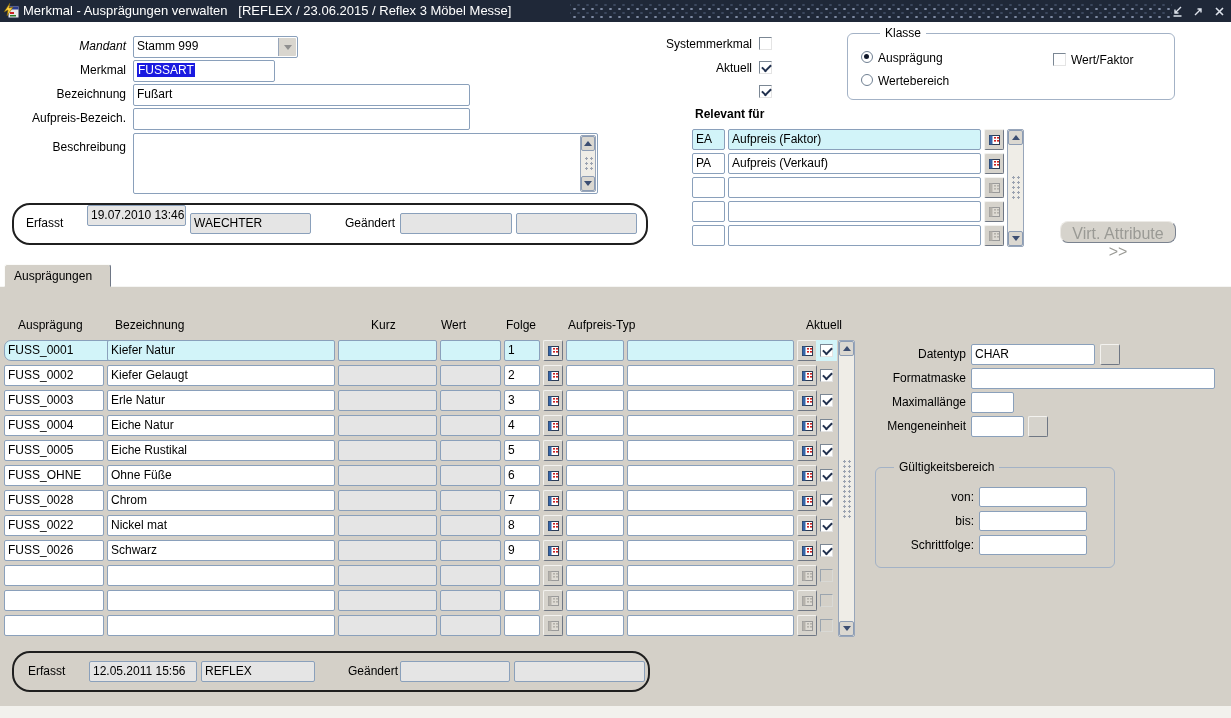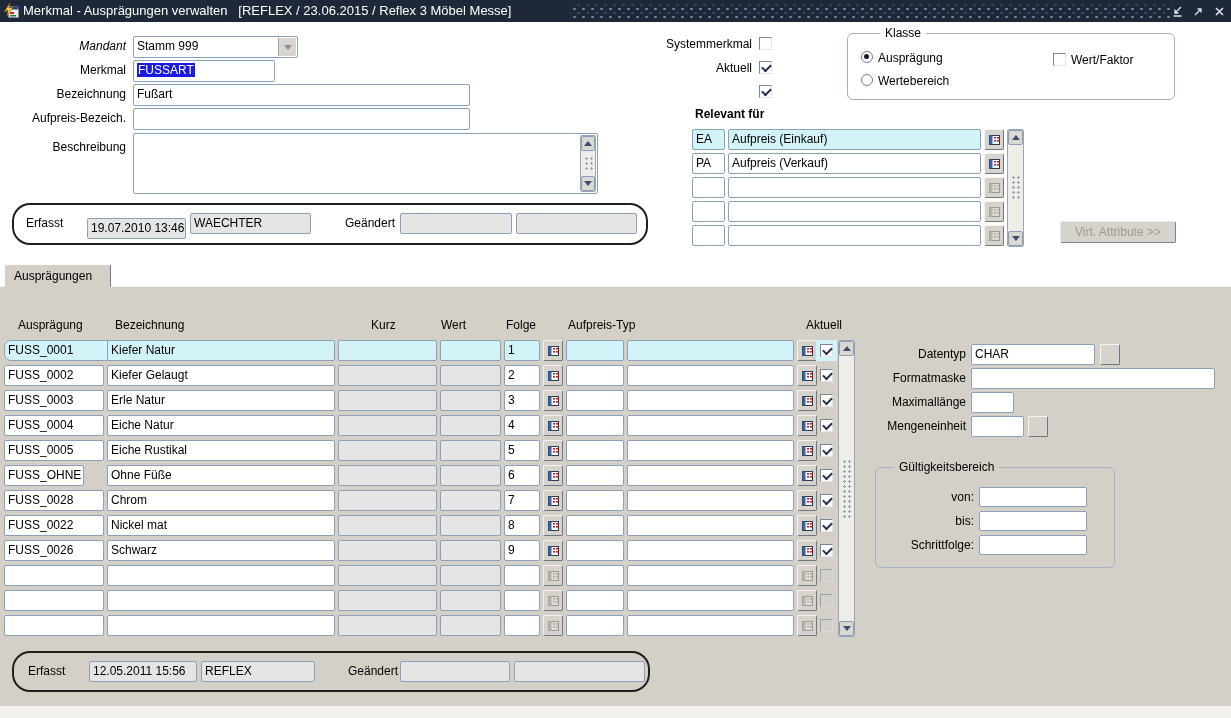--- a/index.html
+++ b/index.html
@@ -39,21 +39,21 @@
   .radio.selected::after{content:"";position:absolute;left:2px;top:2px;width:5px;height:5px;border-radius:50%;background:#10182a;}
 
   .groupbox{position:absolute;border:1px solid #a3b2c6;border-radius:6px;box-sizing:border-box;}
   .legend{position:absolute;top:-8px;font-size:12px;padding:0 5px;white-space:nowrap;}
   .legend.onwhite{background:#fff;}
   .legend.ongray{background:#d4d0c8;}
 
   .roundbox{position:absolute;border:2px solid #1f1f1f;border-radius:18px;box-sizing:border-box;}
 
   .btn-disabled{position:absolute;background:#d6d3cc;border:1px solid;border-color:#eceae6 #7a828f #7a828f #eceae6;
-      border-radius:2px;color:#9a9a95;font-size:12px;text-align:center;padding-top:3px;box-sizing:border-box;}
+      border-radius:8px;color:#9a9a95;font-size:16px;text-align:center;padding-top:3px;box-sizing:border-box;}
 
   .combo{padding-right:12px;}
   .combo-btn{position:absolute;right:1px;top:1px;bottom:1px;width:17px;background:#d9d6cf;border-left:1px solid #98a6ba;
       display:flex;align-items:center;justify-content:center;border-radius:0 1px 1px 0;}
 
   .tri-up{width:0;height:0;border-left:4px solid transparent;border-right:4px solid transparent;border-bottom:5px solid #3c4e72;}
   .tri-down{width:0;height:0;border-left:4px solid transparent;border-right:4px solid transparent;border-top:5px solid #3c4e72;}
   .tri-down.gray{border-top-color:#8f8f8f;}
 
   .sb{position:absolute;background:#efede7;border:1px solid #98a6ba;border-radius:2px;box-sizing:border-box;
@@ -156,21 +156,21 @@
   <div class="radio selected" style="left:861px;top:51px;"></div>
   <div class="lbl" style="left:878px;top:51px;">Ausprägung</div>
   <div class="radio" style="left:861px;top:74px;"></div>
   <div class="lbl" style="left:878px;top:74px;">Wertebereich</div>
   <div class="cb" style="left:1053px;top:53px;"></div>
   <div class="lbl" style="left:1071px;top:53px;">Wert/Faktor</div>
 
   <div class="lbl bold" style="left:695px;top:107px;">Relevant für</div>
   <div id="rf-grid">
       <div class="fld hl" style="left: 692px; top: 129px; width: 33px; height: 21px;">EA</div>
-      <div class="fld hl" style="left: 728px; top: 129px; width: 253px; height: 21px;">Aufpreis (Einkauf)</div>
+      <div class="fld hl" style="left: 728px; top: 129px; width: 253px; height: 21px;">Aufpreis (Faktor)</div>
       <div class="lov" style="left: 984px; top: 129px; width: 20px; height: 21px;">
         <svg width="13" height="12" viewBox="0 0 13 12">
           <rect x="1.5" y="1.5" width="10" height="9" fill="#ffffff" stroke="#2b3b55"></rect>
           <rect x="1.5" y="1.5" width="3" height="9" fill="#3565a8"></rect>
           <rect x="6" y="3" width="2" height="1.6" fill="#cc2222"></rect>
           <rect x="9" y="3" width="2" height="1.6" fill="#cc2222"></rect>
           <rect x="6" y="6" width="2" height="1.6" fill="#cc2222"></rect>
           <rect x="9" y="6" width="2" height="1.6" fill="#cc2222"></rect>
         </svg>
       </div>
@@ -232,21 +232,21 @@
       </div>
     <div class="sb-btn">
         <i class="tri-down"></i>
       </div>
   </div>
 
   <div class="btn-disabled" style="left:1060px;top:221px;width:116px;height:22px;">Virt. Attribute &gt;&gt;</div>
 
   <div class="roundbox" style="left:12px;top:203px;width:636px;height:42px;"></div>
   <div class="lbl" style="left:26px;top:216px;">Erfasst</div>
-  <div class="fld dis" style="left:87px;top:218px;width:99px;height:21px;">19.07.2010 13:46</div>
+  <div class="fld dis" style="left:87px;top:205px;width:99px;height:21px;">19.07.2010 13:46</div>
   <div class="fld dis" style="left:190px;top:213px;width:121px;height:21px;">WAECHTER</div>
   <div class="lbl" style="left:345px;top:216px;">Geändert</div>
   <div class="fld dis" style="left:400px;top:213px;width:112px;height:21px;"></div>
   <div class="fld dis" style="left:516px;top:213px;width:121px;height:21px;"></div>
 
   <div class="tab">Ausprägungen</div>
   <div class="panel"></div>
 
   <div class="lbl" style="left:18px;top:318px;">Ausprägung</div>
   <div class="lbl" style="left:115px;top:318px;">Bezeichnung</div>
@@ -390,21 +390,21 @@
         <svg width="13" height="12" viewBox="0 0 13 12">
           <rect x="1.5" y="1.5" width="10" height="9" fill="#ffffff" stroke="#2b3b55"></rect>
           <rect x="1.5" y="1.5" width="3" height="9" fill="#3565a8"></rect>
           <rect x="6" y="3" width="2" height="1.6" fill="#cc2222"></rect>
           <rect x="9" y="3" width="2" height="1.6" fill="#cc2222"></rect>
           <rect x="6" y="6" width="2" height="1.6" fill="#cc2222"></rect>
           <rect x="9" y="6" width="2" height="1.6" fill="#cc2222"></rect>
         </svg>
       </div>
       <div class="cb checked" style="left: 820px; top: 444px; width: 13px; height: 13px;"></div>
-      <div class="fld" style="left: 4px; top: 465px; width: 80px; height: 21px;">FUSS_OHNE</div>
+      <div class="fld" style="left: 4px; top: 465px; width: 100px; height: 21px;">FUSS_OHNE</div>
       <div class="fld" style="left: 107px; top: 465px; width: 228px; height: 21px;">Ohne Füße</div>
       <div class="fld dis" style="left: 338px; top: 465px; width: 99px; height: 21px;"></div>
       <div class="fld dis" style="left: 440px; top: 465px; width: 61px; height: 21px;"></div>
       <div class="fld" style="left: 504px; top: 465px; width: 36px; height: 21px;">6</div>
       <div class="lov" style="left: 543px; top: 465px; width: 20px; height: 21px;">
         <svg width="13" height="12" viewBox="0 0 13 12">
           <rect x="1.5" y="1.5" width="10" height="9" fill="#ffffff" stroke="#2b3b55"></rect>
           <rect x="1.5" y="1.5" width="3" height="9" fill="#3565a8"></rect>
           <rect x="6" y="3" width="2" height="1.6" fill="#cc2222"></rect>
           <rect x="9" y="3" width="2" height="1.6" fill="#cc2222"></rect>

